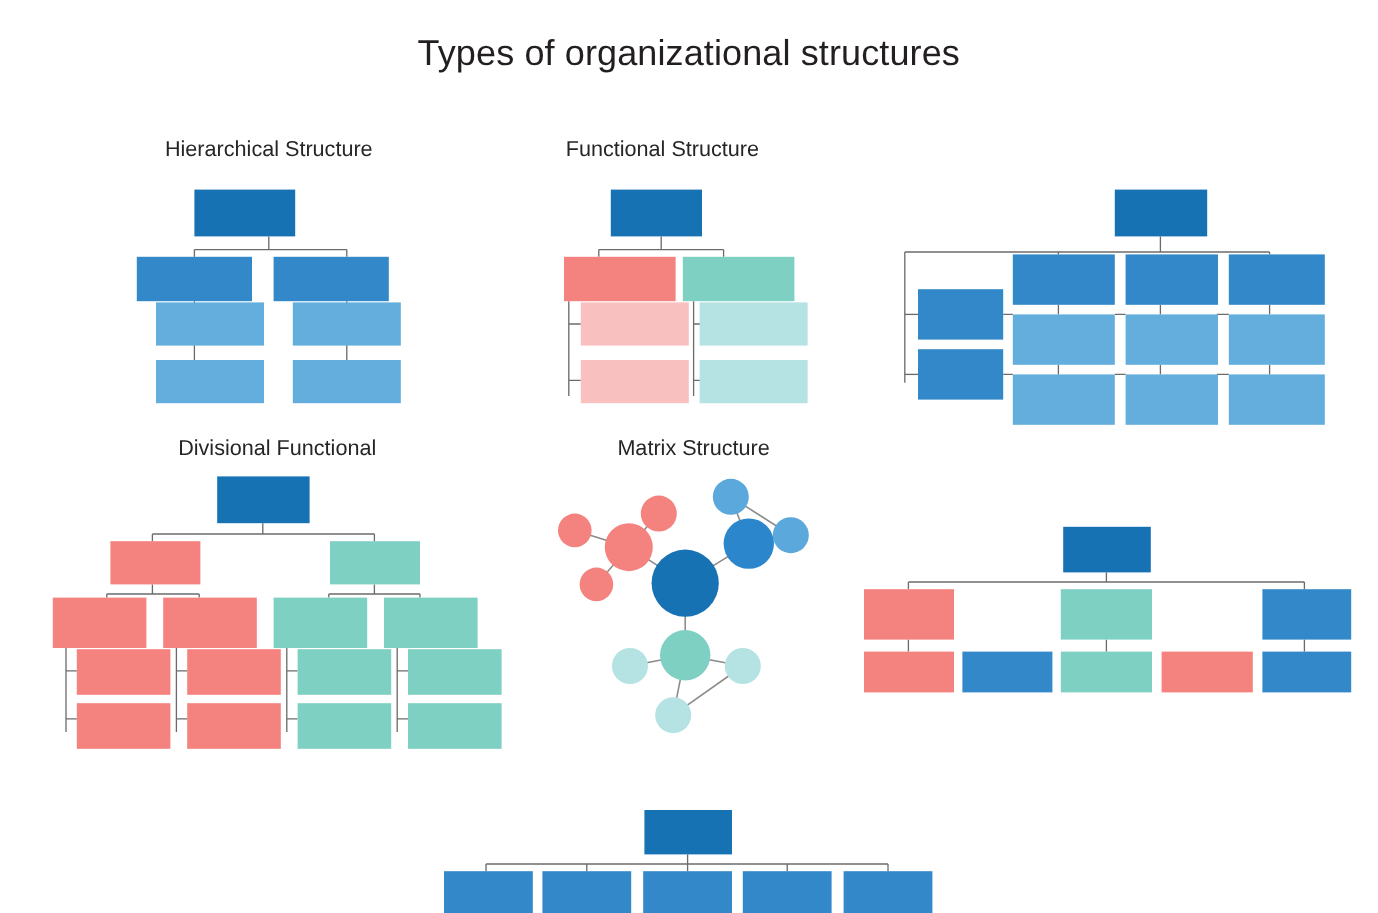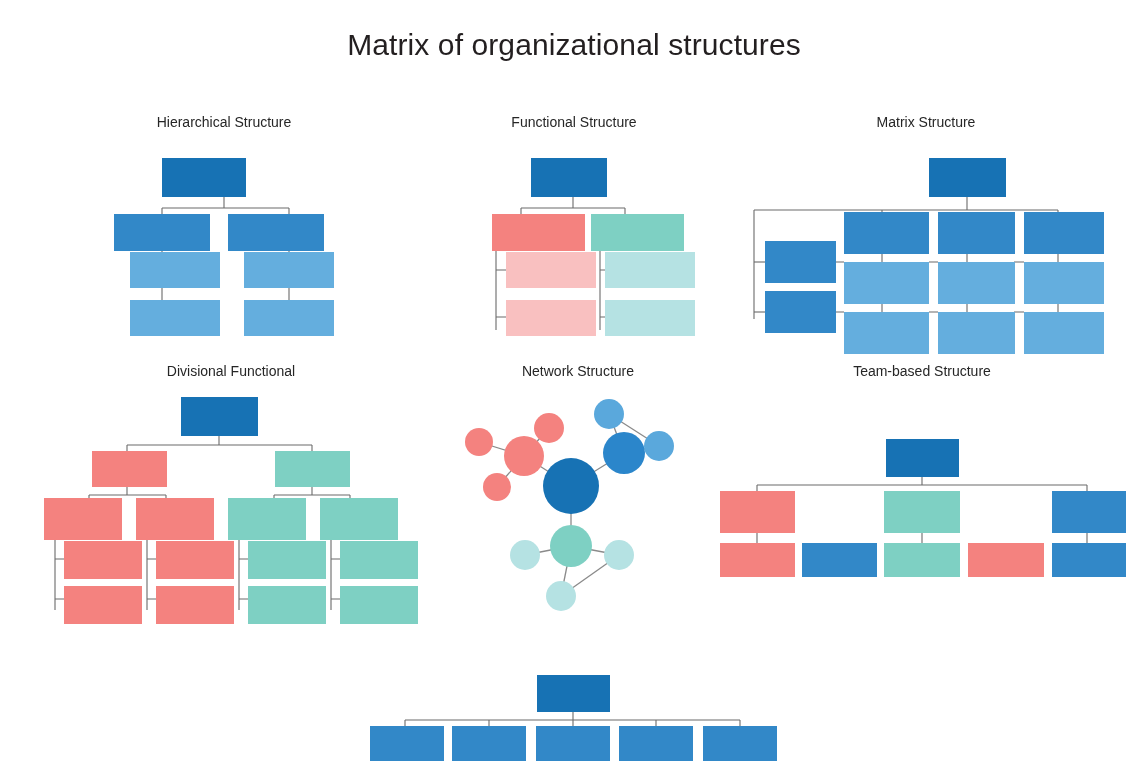--- a/index.html
+++ b/index.html
@@ -27,21 +27,21 @@
     letter-spacing: 0.1px;
   }
   .panel {
     position: absolute;
   }
   .panel-title {
     position: absolute;
     top: 0;
     width: 100%;
     text-align: center;
-    font-size: 14px;
+    font-size: 18px;
     font-weight: 400;
     color: #262626;
     white-space: nowrap;
   }
   .canvas {
     position: absolute;
     left: 0;
     top: 0;
     width: 100%;
     height: 100%;
@@ -60,21 +60,21 @@
   }
   .lnk-net {
     fill: none;
     stroke: #8a8a8a;
     stroke-width: 1.3;
   }
 </style>
 </head>
 <body>
 
-<div id="main-title">Matrix of organizational structures</div>
+<div id="main-title">Types of organizational structures</div>
 
 <div class="panel" style="left:96px; top:114px; width:256px; height:230px;">
   <div class="panel-title">Hierarchical Structure</div>
   <div class="canvas">
     <svg width="256" height="230" viewBox="0 0 256 230">
       <g>
         <path class="lnk" d="M128,83 L128,94"></path>
         <path class="lnk" d="M66,94 L193,94"></path>
         <path class="lnk" d="M66,94 L66,100"></path>
         <path class="lnk" d="M193,94 L193,100"></path>
@@ -85,21 +85,21 @@
       <rect class="node" x="18" y="100" width="96" height="37" fill="#3288c8"></rect>
       <rect class="node" x="132" y="100" width="96" height="37" fill="#3288c8"></rect>
       <rect class="node" x="34" y="138" width="90" height="36" fill="#64aede"></rect>
       <rect class="node" x="148" y="138" width="90" height="36" fill="#64aede"></rect>
       <rect class="node" x="34" y="186" width="90" height="36" fill="#64aede"></rect>
       <rect class="node" x="148" y="186" width="90" height="36" fill="#64aede"></rect>
     </svg>
   </div>
 </div>
 
-<div class="panel" style="left:450px; top:114px; width:248px; height:230px;">
+<div class="panel" style="left:428px; top:114px; width:248px; height:230px;">
   <div class="panel-title">Functional Structure</div>
   <div class="canvas">
     <svg width="248" height="230" viewBox="0 0 248 230">
       <g>
         <path class="lnk" d="M123,83 L123,94"></path>
         <path class="lnk" d="M71,94 L175,94"></path>
         <path class="lnk" d="M71,94 L71,100"></path>
         <path class="lnk" d="M175,94 L175,100"></path>
         <path class="lnk" d="M46,137 L46,216 M46,156 L56,156 M46,203 L56,203"></path>
         <path class="lnk" d="M150,137 L150,216 M150,156 L160,156 M150,203 L160,203"></path>
@@ -109,21 +109,20 @@
       <rect class="node" x="141" y="100" width="93" height="37" fill="#7ed0c3"></rect>
       <rect class="node" x="56" y="138" width="90" height="36" fill="#f9c0c0"></rect>
       <rect class="node" x="155" y="138" width="90" height="36" fill="#b5e2e3"></rect>
       <rect class="node" x="56" y="186" width="90" height="36" fill="#f9c0c0"></rect>
       <rect class="node" x="155" y="186" width="90" height="36" fill="#b5e2e3"></rect>
     </svg>
   </div>
 </div>
 
 <div class="panel" style="left:748px; top:114px; width:356px; height:230px;">
-  <div class="panel-title">Matrix Structure</div>
   <div class="canvas">
     <svg width="356" height="230" viewBox="0 0 356 230">
       <g>
         <path class="lnk" d="M219,83 L219,96"></path>
         <path class="lnk" d="M6,96 L310,96"></path>
         <path class="lnk" d="M6,96 L6,205"></path>
         <path class="lnk" d="M6,148 L17,148"></path>
         <path class="lnk" d="M6,198 L17,198"></path>
         <path class="lnk" d="M134,96 L134,98"></path>
         <path class="lnk" d="M310,96 L310,98"></path>
@@ -183,21 +182,21 @@
       <rect class="node" x="304" y="178" width="78" height="38" fill="#7ed0c3"></rect>
       <rect class="node" x="28" y="223" width="78" height="38" fill="#f4827f"></rect>
       <rect class="node" x="120" y="223" width="78" height="38" fill="#f4827f"></rect>
       <rect class="node" x="212" y="223" width="78" height="38" fill="#7ed0c3"></rect>
       <rect class="node" x="304" y="223" width="78" height="38" fill="#7ed0c3"></rect>
     </svg>
   </div>
 </div>
 
 <div class="panel" style="left:448px; top:363px; width:260px; height:255px;">
-  <div class="panel-title">Network Structure</div>
+  <div class="panel-title">Matrix Structure</div>
   <div class="canvas">
     <svg width="260" height="255" viewBox="0 0 260 255">
       <g>
         <path class="lnk-net" d="M123,123 L76,93"></path>
         <path class="lnk-net" d="M123,123 L176,90"></path>
         <path class="lnk-net" d="M123,123 L123,183"></path>
         <path class="lnk-net" d="M76,93 L31,79"></path>
         <path class="lnk-net" d="M76,93 L101,65"></path>
         <path class="lnk-net" d="M76,93 L49,124"></path>
         <path class="lnk-net" d="M176,90 L161,51"></path>
@@ -218,21 +217,20 @@
       <circle class="node" cx="211" cy="83" r="15" fill="#5aa8dc"></circle>
       <circle class="node" cx="123" cy="183" r="21" fill="#7ed0c3"></circle>
       <circle class="node" cx="77" cy="192" r="15" fill="#b5e2e3"></circle>
       <circle class="node" cx="171" cy="192" r="15" fill="#b5e2e3"></circle>
       <circle class="node" cx="113" cy="233" r="15" fill="#b5e2e3"></circle>
     </svg>
   </div>
 </div>
 
 <div class="panel" style="left:712px; top:363px; width:420px; height:215px;">
-  <div class="panel-title">Team-based Structure</div>
   <div class="canvas">
     <svg width="420" height="215" viewBox="0 0 420 215">
       <g>
         <path class="lnk" d="M210,114 L210,122"></path>
         <path class="lnk" d="M45,122 L375,122"></path>
         <path class="lnk" d="M45,122 L45,128"></path>
         <path class="lnk" d="M375,122 L375,128"></path>
         <path class="lnk" d="M45,170 L45,180"></path>
         <path class="lnk" d="M210,170 L210,180"></path>
         <path class="lnk" d="M375,170 L375,180"></path>

